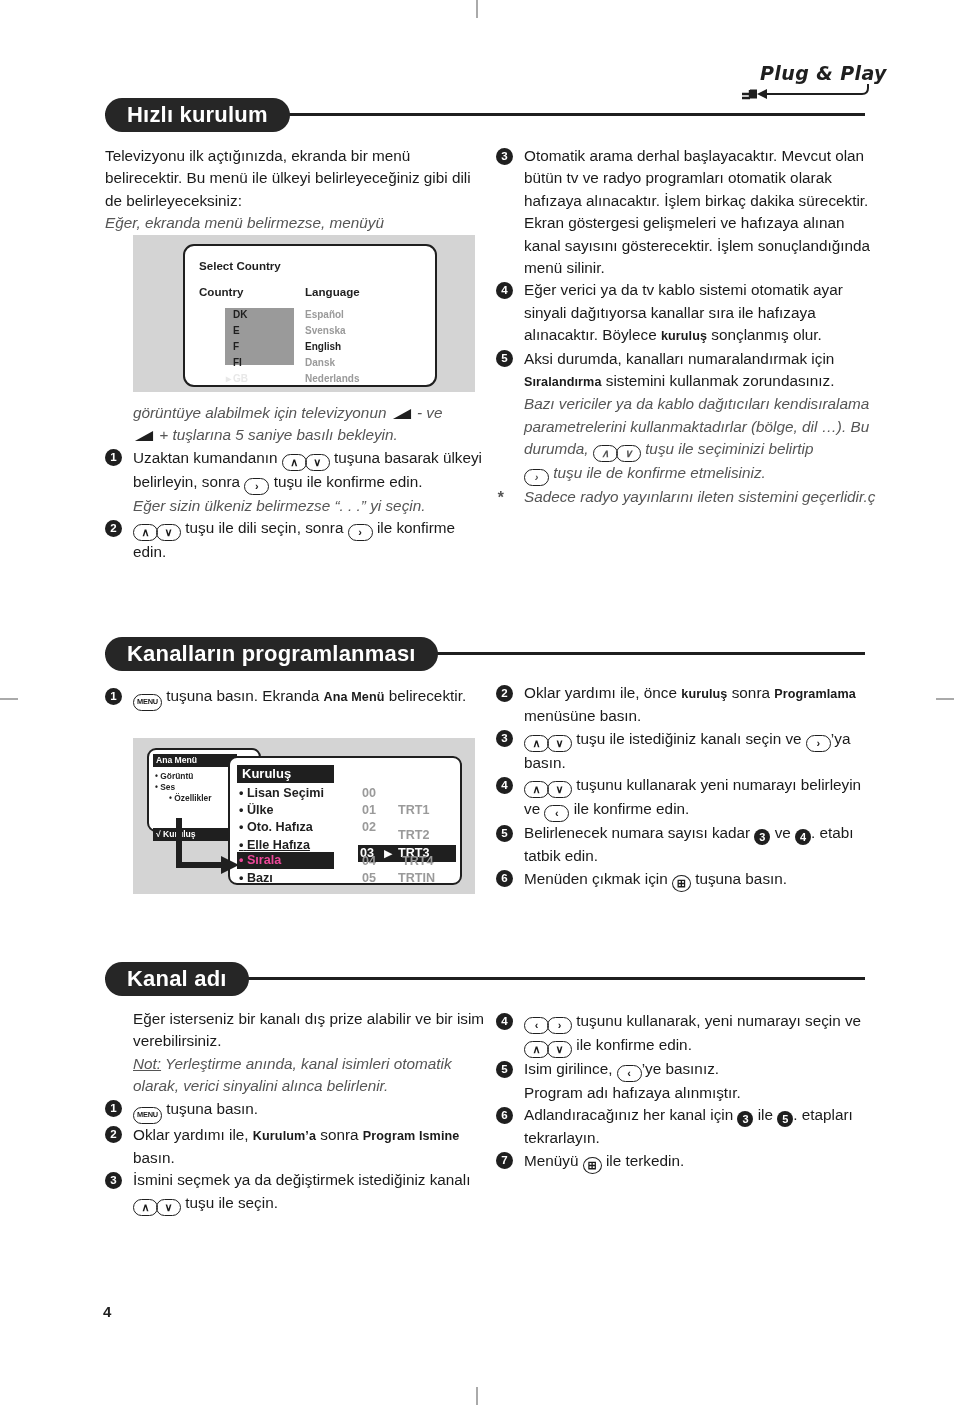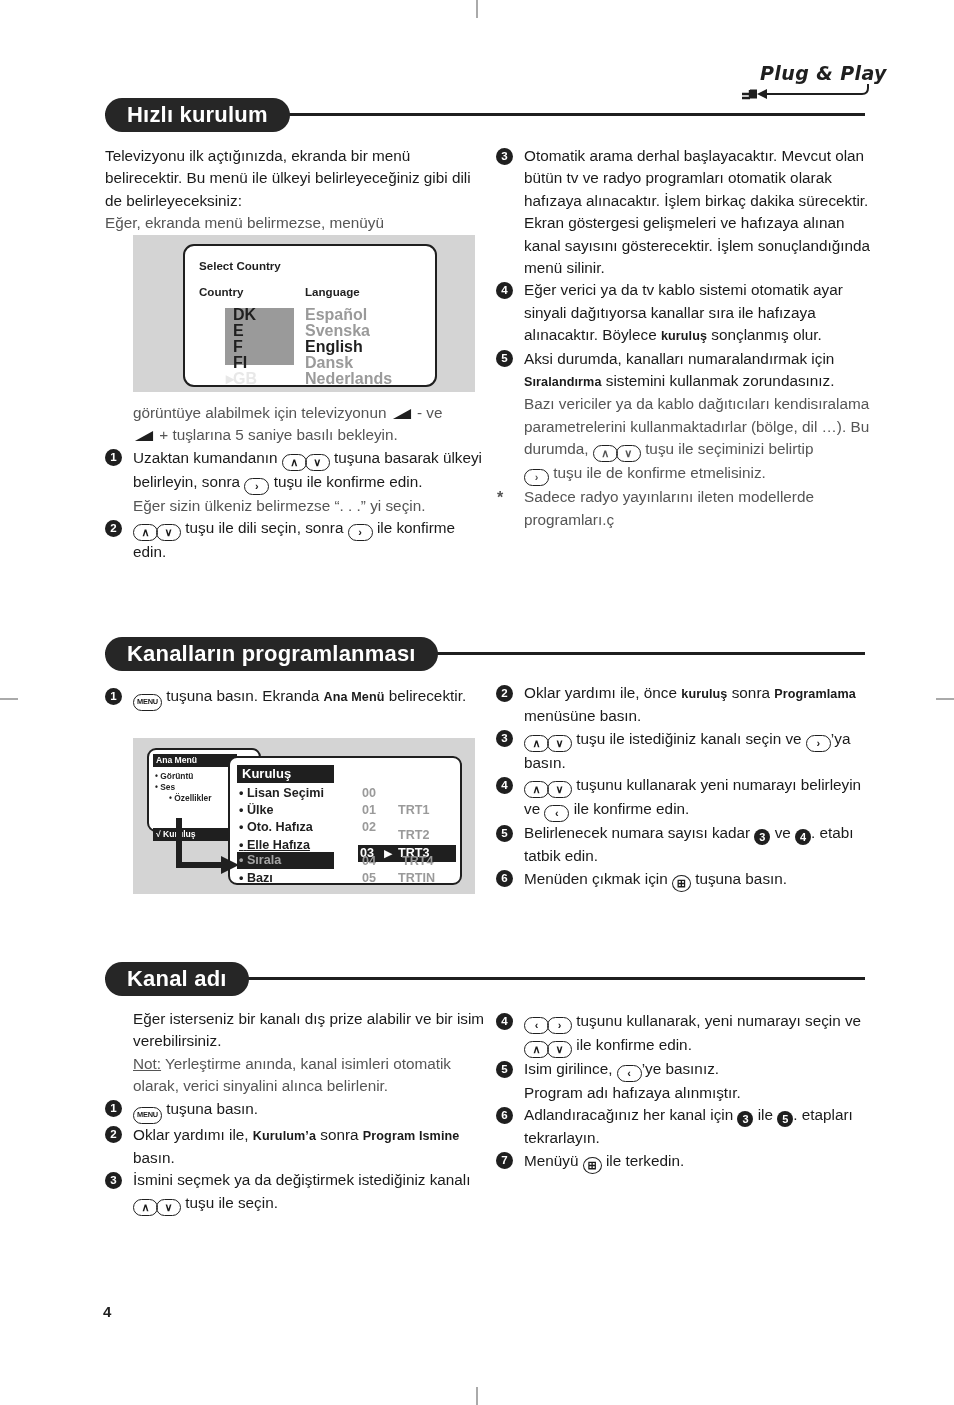--- a/index.html
+++ b/index.html
@@ -117,21 +117,21 @@
   .star > .starmark {
     position: absolute;
     left: 1px;
     top: 1px;
     font-size: 16px;
     font-weight: bold;
   }
 
   .para        { margin: 0; }
   .para-indent { margin: 0; padding-left: 28px; }
-  .italic      { color: #555555; }
+  .italic      { font-style: italic; color: #555555; }
   .sc          { font-size: 12.6px; font-weight: bold; letter-spacing: 0.1px; }
 
   
   .key {
     display: inline-block;
     vertical-align: -3px;
     border: 1.6px solid #1f1f1f;
     border-radius: 9px;
     height: 15px;
     min-width: 21px;
@@ -199,21 +199,21 @@
   .osd-colhead {
     font-size: 11.6px;
     font-weight: bold;
     color: #1f1f1f;
   }
   .osd-graybox {
     position: absolute;
     background: #9a9a9a;
   }
   .osd-item {
-    font-size: 16px;
+    font-size: 10px;
     font-weight: bold;
     line-height: 16px;
   }
   .dim  { color: #9a9a9a; }
   .dark { color: #1f1f1f; }
   .white{ color: #e8e8e8; }
 
   
   .osd2 {
     position: absolute;
@@ -384,21 +384,21 @@
     <p class="para-indent italic">
       <span>Bazı vericiler ya da kablo dağıtıcıları kendisıralama parametrelerini kullanmaktadırlar (bölge, dil …). Bu durumda,</span>
       <span class="key pair">∧</span><span class="key">∨</span>
       <span>tuşu ile seçiminizi belirtip</span><br>
       <span class="key">›</span>
       <span>tuşu ile de konfirme etmelisiniz.</span>
     </p>
 
     <div class="star italic">
       <span class="starmark">*</span>
-      <span>Sadece radyo yayınlarını ileten modellerde programları.ç</span>
+      <span>Sadece radyo yayınlarını ileten sistemini geçerlidir.ç</span>
     </div>
   </div>
 
   <div class="section-head" style="top:637px;">
     <div class="section-rule" style="width:760px;"></div>
     <div class="pill">Kanalların programlanması</div>
   </div>
 
   <div class="col col-left" style="top:685px;">
     <div class="step">
@@ -456,21 +456,21 @@
       </div>
       <div class="big-item dark" style="left:9px; top:61px;">
         <span>•</span>
         <span>Oto. Hafıza</span>
       </div>
       <div class="big-item dark" style="left:9px; top:79px;text-decoration:underline;">
         <span>•</span>
         <span>Elle Hafıza</span>
       </div>
       <div class="bar-black" style="left:7px; top:94px; width:97px; height:17px;">
-        <div class="big-item" style="left:2px; top:0; color:#a3a3a3; line-height:17px;">
+        <div class="big-item" style="left:2px; top:0; color:#ec4899; line-height:17px;">
           <span>•</span>
           <span>Sırala</span>
         </div>
       </div>
       <div class="big-item dark" style="left:9px; top:112px;">
         <span>•</span>
         <span>Bazı</span>
       </div>
 
       <div class="chan-num" style="left:132px; top:27px;">00</div>

